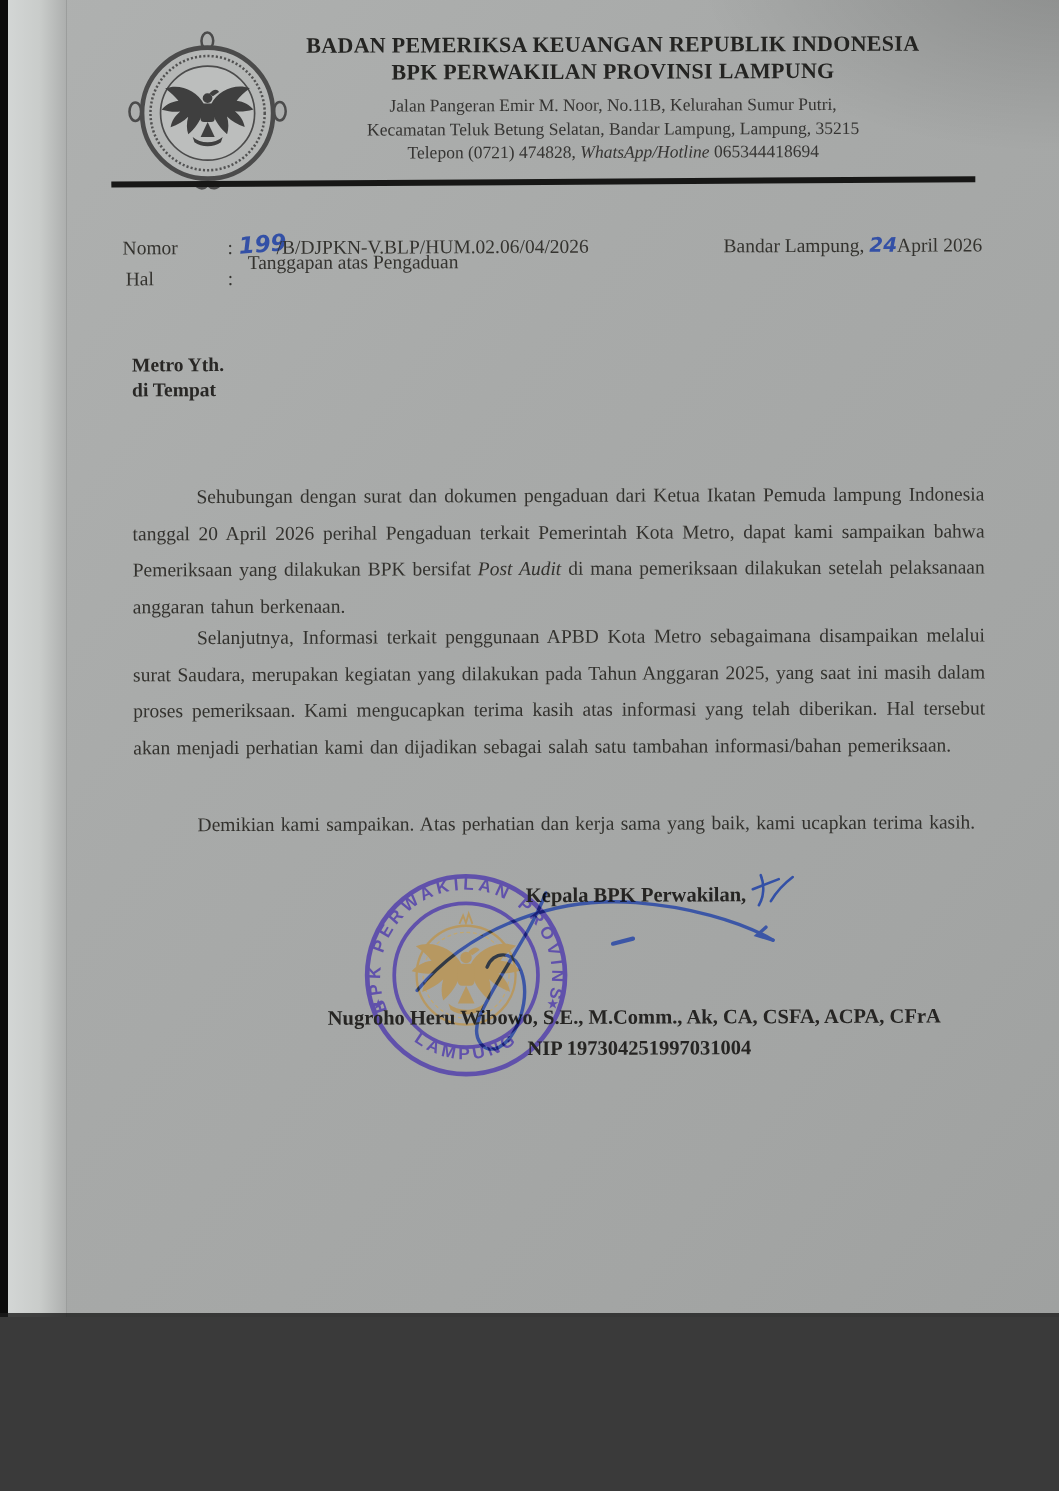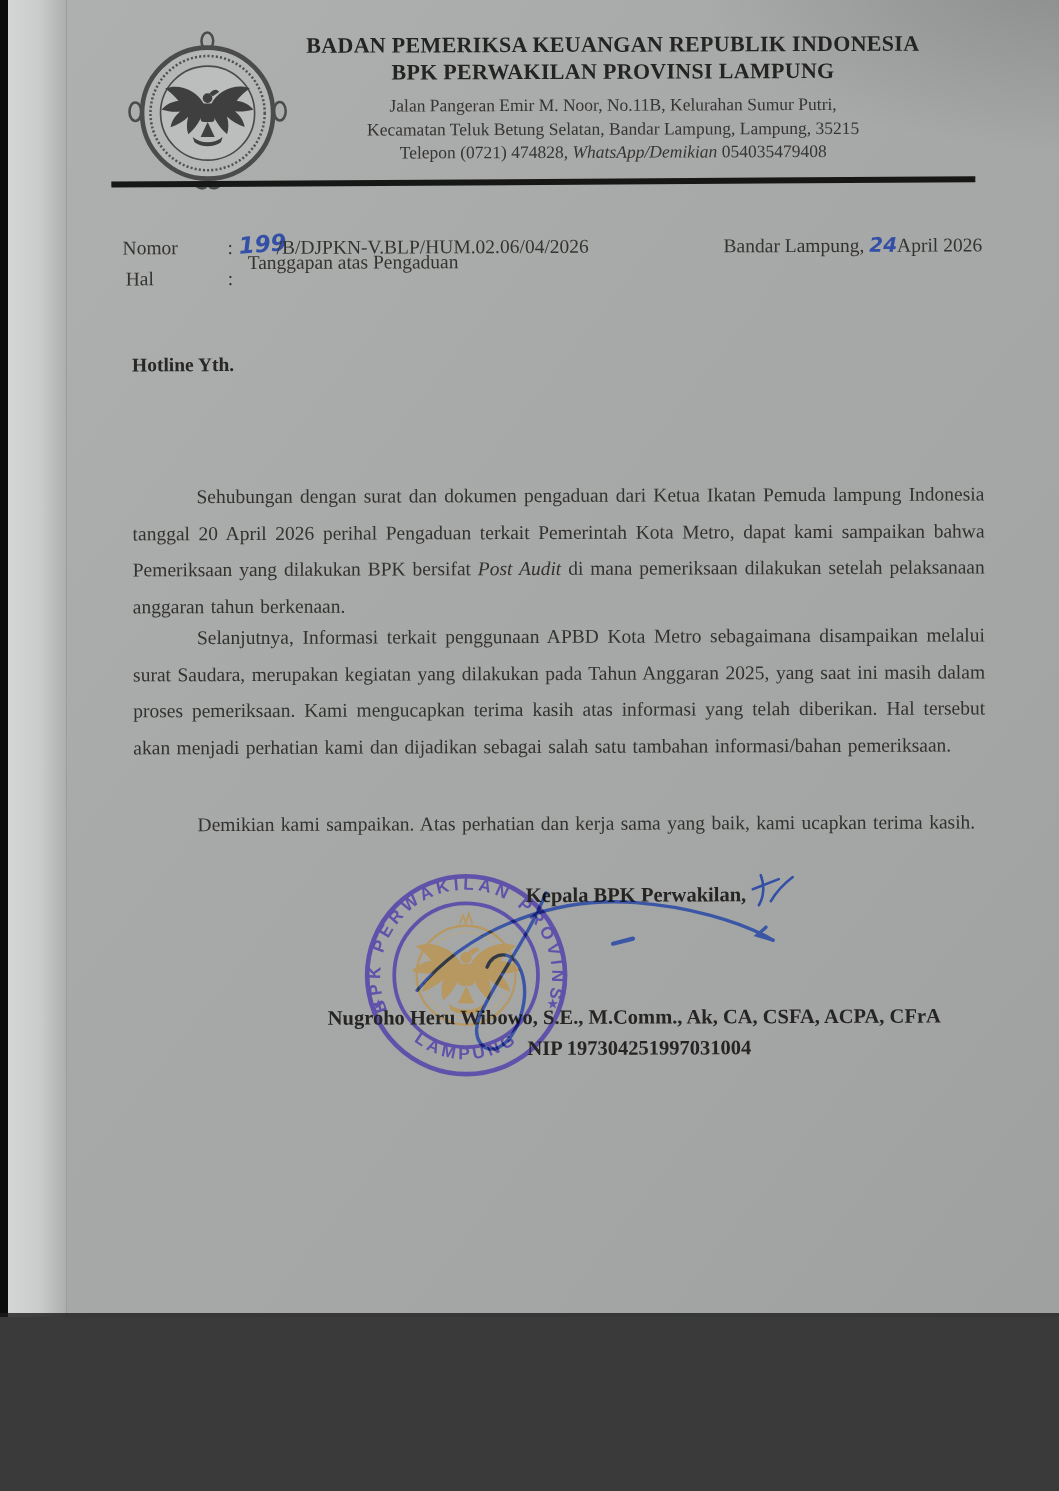--- a/index.html
+++ b/index.html
@@ -82,36 +82,37 @@
       <circle r="56" fill="#bcbebd" stroke="#4b4b4b" stroke-width="2"></circle>
       <use href="#garuda" color="#3f3f3f" transform="scale(1.05)"></use>
     </svg>
 
     <div class="abs" id="header-text">
       <div class="org-line">BADAN PEMERIKSA KEUANGAN REPUBLIK INDONESIA</div>
       <div class="org-line">BPK PERWAKILAN PROVINSI LAMPUNG</div>
       <div id="header-address">
         <div>Jalan Pangeran Emir M. Noor, No.11B, Kelurahan Sumur Putri,</div>
         <div>Kecamatan Teluk Betung Selatan, Bandar Lampung, Lampung, 35215</div>
-        <div><span>Telepon (0721) 474828, </span><em>WhatsApp/Demikian</em><span> 054035479408</span></div>
+        <div><span>Telepon (0721) 474828, </span><em>WhatsApp/Hotline</em><span> 065344418694</span></div>
       </div>
     </div>
     <div class="abs" id="header-rule"></div>
 
     <span class="abs meta-text" style="left:124px; top:236px;">Nomor</span>
     <span class="abs meta-text" style="left:229px; top:236px;">:</span>
     <span class="abs handwriting" style="left:240px; top:230px; font-size:23px; transform:rotate(-4deg); font-weight:bold;">199</span>
     <span class="abs meta-text" style="left:278px; top:236px;">/B/DJPKN-V.BLP/HUM.02.06/04/2026</span>
     <span class="abs meta-text" style="left:725px; top:234px;"><span>Bandar Lampung,</span> <span class="handwriting" style="font-weight:bold; font-size:20px;text-align:right;">24</span><span>April 2026</span></span>
     <span class="abs meta-text" style="left:127px; top:267px;">Hal</span>
     <span class="abs meta-text" style="left:229px; top:267px;">:</span>
     <span class="abs meta-text" style="left:249px; top:251px;">Tanggapan atas Pengaduan</span>
 
     <div class="abs" id="recipient">
-      <div>Hotline Yth.</div>
+      <div>Metro Yth.</div>
+      <div>di Tempat</div>
     </div>
 
     <p class="abs para" style="top:478px;"><span>Sehubungan dengan surat dan dokumen pengaduan dari Ketua Ikatan Pemuda lampung Indonesia tanggal 20 April 2026 perihal Pengaduan terkait Pemerintah Kota Metro, dapat kami sampaikan bahwa Pemeriksaan yang dilakukan BPK bersifat </span><em>Post Audit</em><span> di mana pemeriksaan dilakukan setelah pelaksanaan anggaran tahun berkenaan.</span></p>
     <p class="abs para" style="top:619px;">Selanjutnya, Informasi terkait penggunaan APBD Kota Metro sebagaimana disampaikan melalui surat Saudara, merupakan kegiatan yang dilakukan pada Tahun Anggaran 2025, yang saat ini masih dalam proses pemeriksaan. Kami mengucapkan terima kasih atas informasi yang telah diberikan. Hal tersebut akan menjadi perhatian kami dan dijadikan sebagai salah satu tambahan informasi/bahan pemeriksaan.</p>
     <p class="abs para" style="top:806px; text-align:left;">Demikian kami sampaikan. Atas perhatian dan kerja sama yang baik, kami ucapkan terima kasih.</p>
 
     <span class="abs" id="sig-title">Kepala BPK Perwakilan,</span>
 
     <svg class="abs" id="stamp" width="224" height="224" viewBox="-120 -120 240 240">
       <g stroke="#5a49ac" fill="none">

